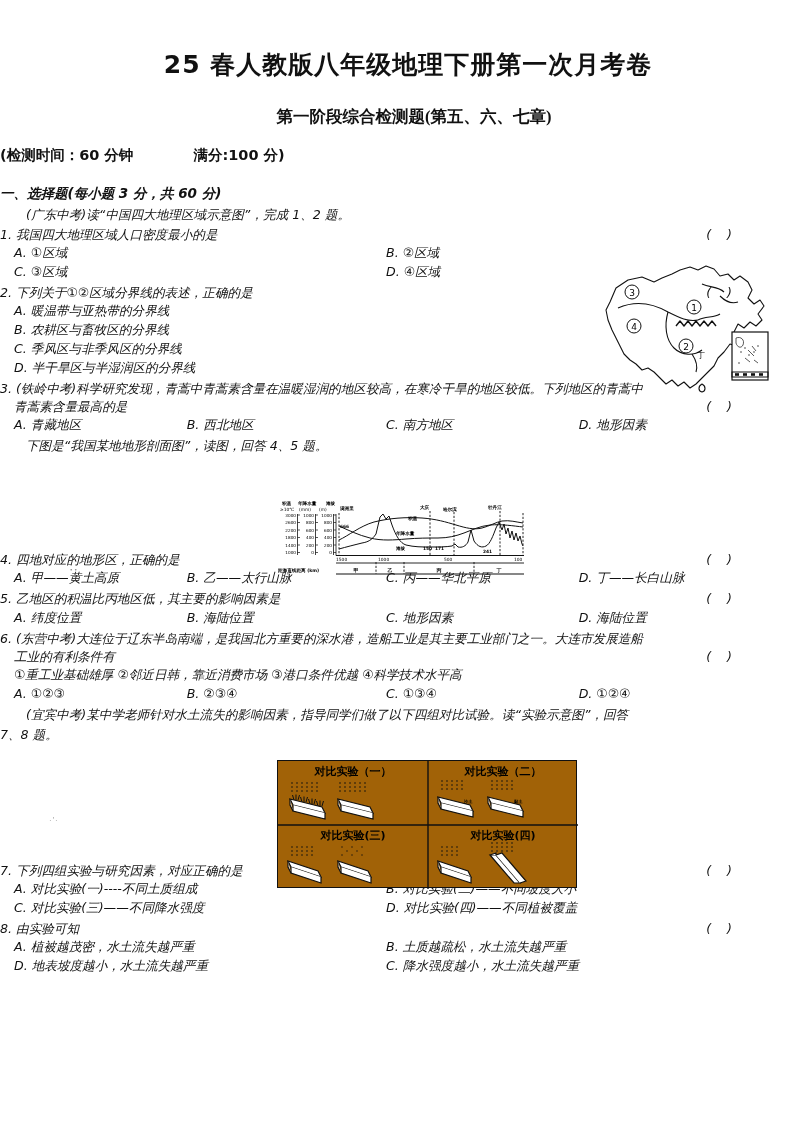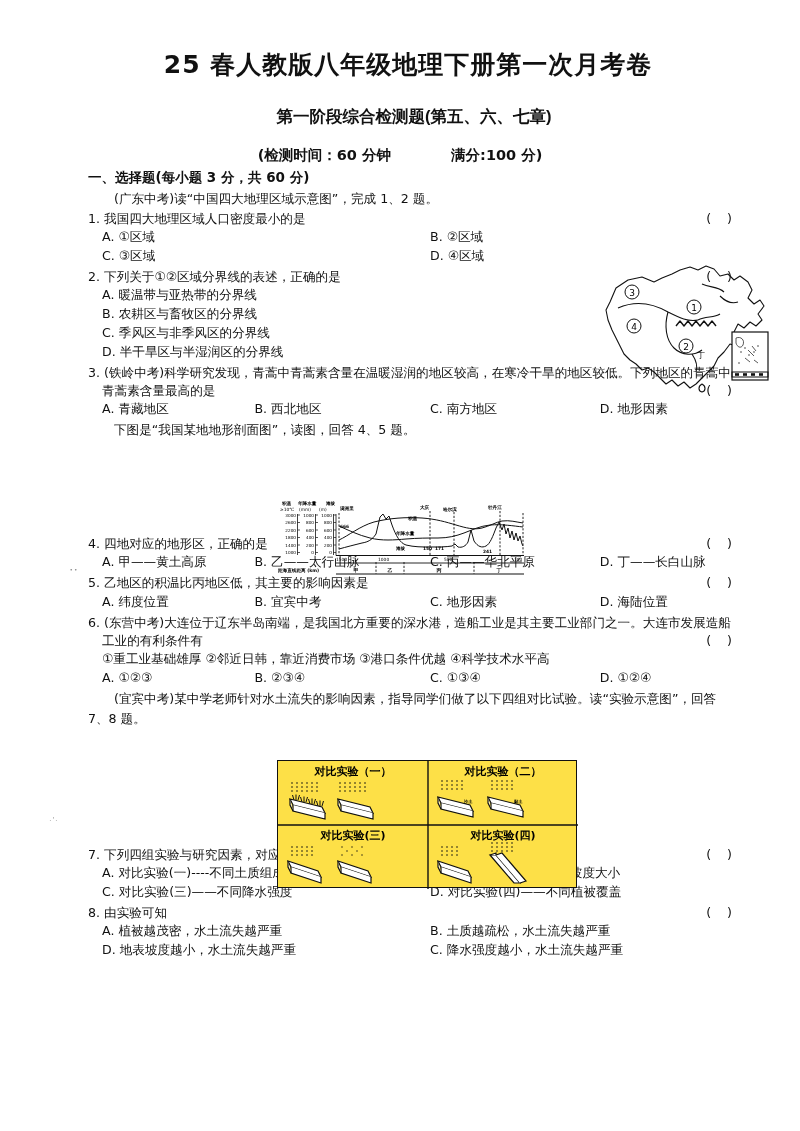--- a/index.html
+++ b/index.html
@@ -18,37 +18,37 @@
     text-align:center;
     font-family:"DejaVu Sans","Liberation Sans",sans-serif;
     font-weight:700;
     font-size:25px;
     letter-spacing:1px;
     margin-top:48px;
     padding-left:16px;
   }
   .doc-subtitle {
     text-align:center;
-    font-family:Liberation Sans, sans-serif;
+    font-family:Liberation Serif, serif;
     font-weight:700;
     font-size:16.5px;
     margin-top:25px;
     padding-left:28px;
   }
   .doc-meta {
-    text-align:center;
+    text-align:left;
     font-family:"DejaVu Sans","Liberation Sans",sans-serif;
     font-weight:700;
     font-size:14.5px;
     margin-top:18px;
   }
   .doc-meta .gap { display:inline-block; width:50px; }
 
   
-  .content { position:relative; margin-top:4px; padding-left:88px; padding-right:62px; }
+  .content { position:relative; margin-top:20px; padding-right:62px;font-style:italic; }
   .sec-head {
     font-family:"DejaVu Sans","Liberation Sans",sans-serif;
     font-weight:700; font-size:13.5px;
     margin-bottom:4px;
   }
   .lead {
     font-family:"DejaVu Sans","Liberation Sans",sans-serif;
     font-size:12.6px; text-indent:26px; margin:3px 0 2px 0;
   }
   .q {
@@ -79,21 +79,21 @@
 
   
   .profile-wrap { position:absolute; left:278px; top:452px; width:260px; height:92px; }
 
   
   .exp-box {
     position:absolute; left:277px; top:712px;
     width:300px; height:128px;
     border:1.6px solid #111;
     box-sizing:border-box;
-    background:#fde047;
+    background:#a16207;
   }
   .smudge1 { position:absolute; left:70px; top:518px; font-size:7px; color:#888; letter-spacing:2px;}
   .smudge2 { position:absolute; left:49px; top:768px; font-size:8px; color:#999; letter-spacing:1px;}
 </style>
 </head>
 <body>
 
 <div class="page">
 
   <div class="doc-title">25 春人教版八年级地理下册第一次月考卷</div>
@@ -233,21 +233,21 @@
     </div>
 
     <div class="rowwrap">
       <div class="q">
         <span>5.</span>
         <span class="stem">乙地区的积温比丙地区低，其主要的影响因素是</span>
         <span class="paren">(    )</span>
       </div>
       <div class="opts four w4">
         <div>A. 纬度位置</div>
-        <div>B. 宜宾中考</div>
+        <div>B. 海陆位置</div>
         <div>C. 地形因素</div>
         <div>D. 海陆位置</div>
       </div>
     </div>
 
     <div class="rowwrap">
       <div class="q">
         <span>6.</span>
         <span class="stem">(东营中考)大连位于辽东半岛南端，是我国北方重要的深水港，造船工业是其主要工业部门之一。大连市发展造船</span>
       </div>

